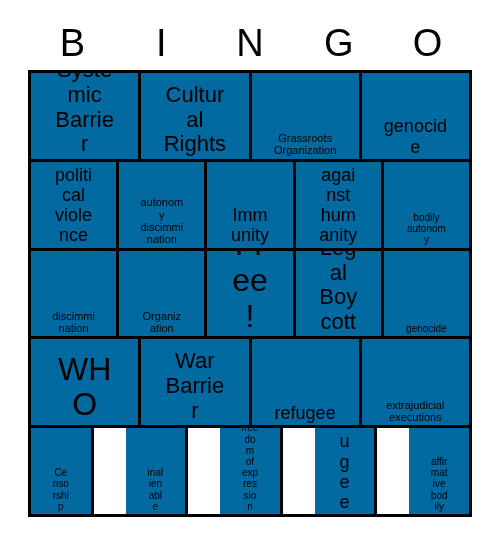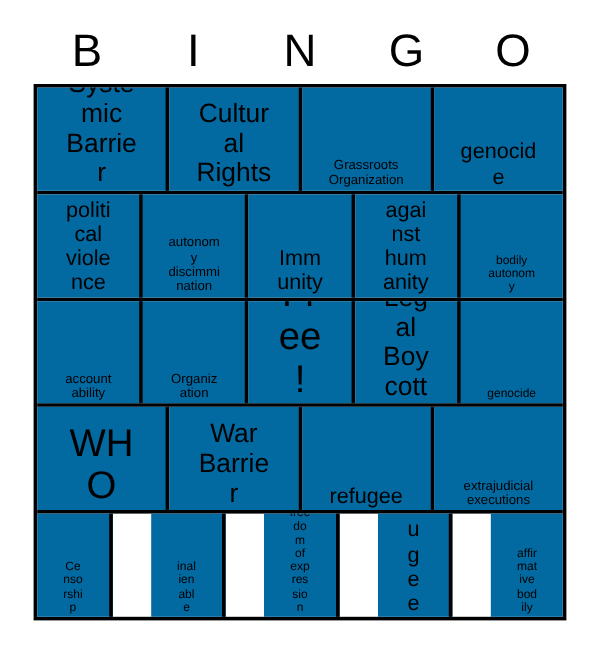--- a/index.html
+++ b/index.html
@@ -136,21 +136,21 @@
       <div class="cell size-md">
           <span class="cell-text">crimes against humanity</span>
         </div>
       <div class="cell size-sm">
           <span class="cell-text">bodily autonomy</span>
         </div>
     </div>
 
     <div class="grid-row">
       <div class="cell size-xs">
-          <span class="cell-text">accountability</span>
+          <span class="cell-text">discimmination</span>
         </div>
       <div class="cell size-xs">
           <span class="cell-text">Organization</span>
         </div>
       <div class="cell size-xl">
           <span class="cell-text">Free!</span>
         </div>
       <div class="cell size-lg">
           <span class="cell-text">Legal Boycott</span>
         </div>

